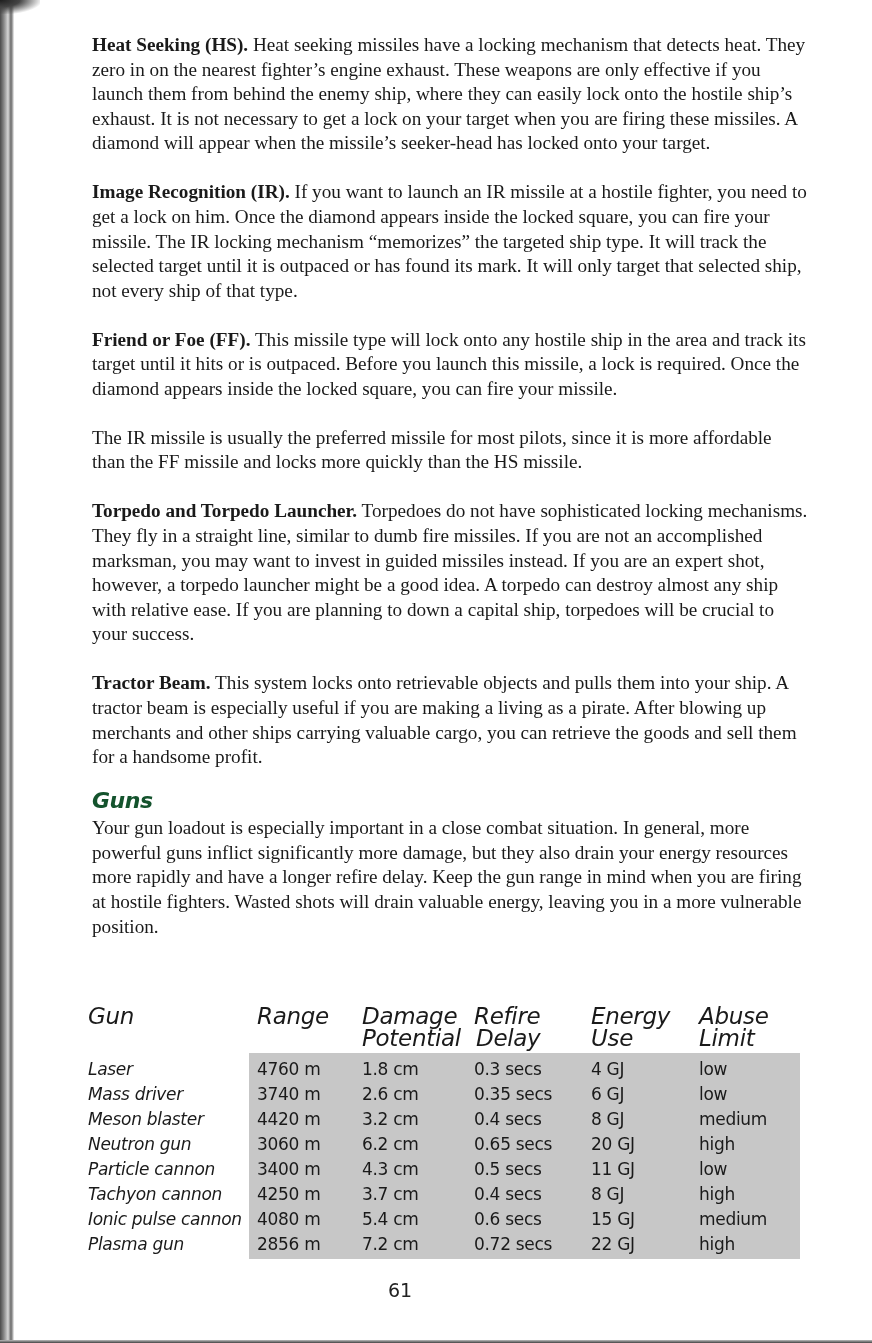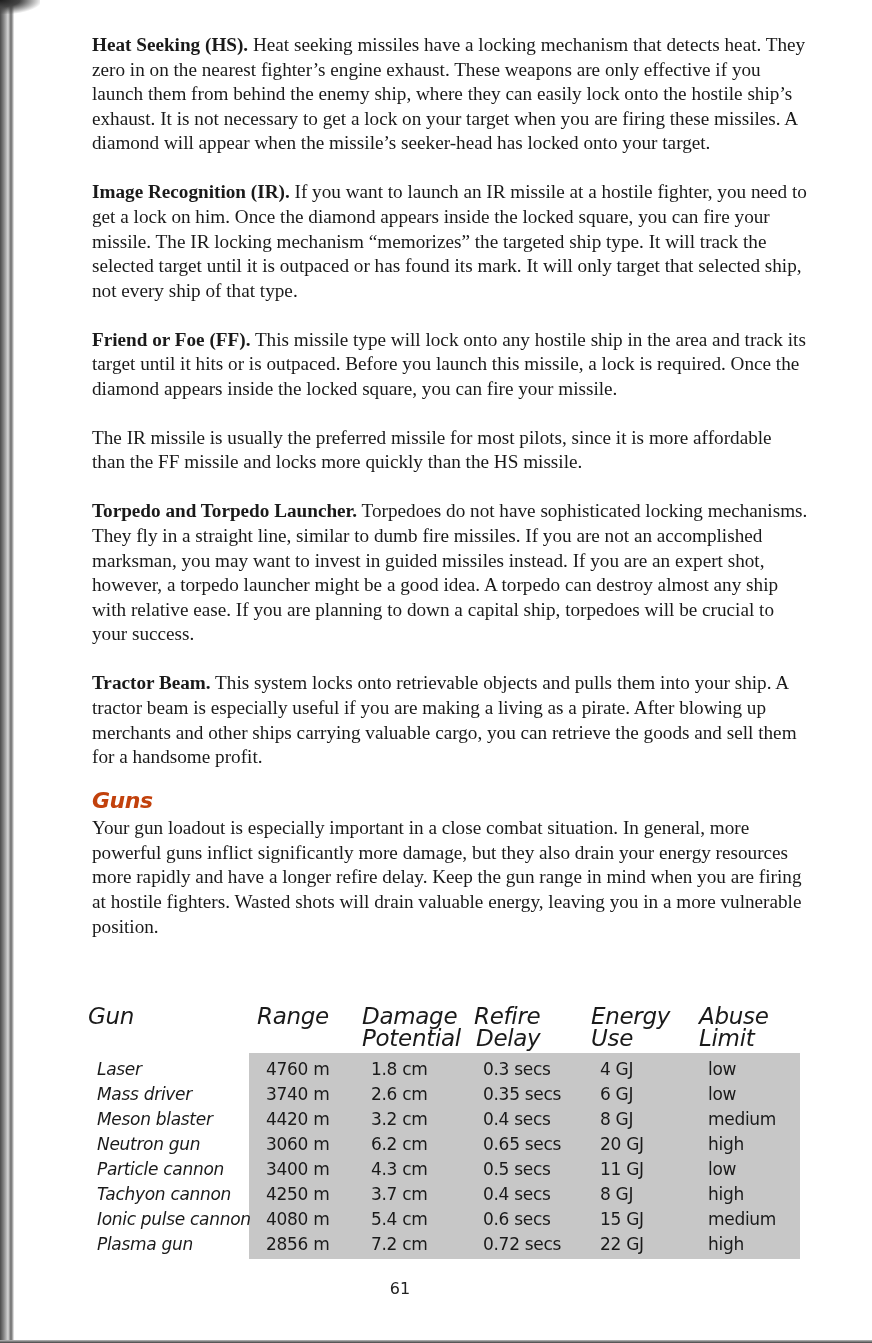--- a/index.html
+++ b/index.html
@@ -22,41 +22,41 @@
   .page {
     position: absolute; left: 92px; top: 33px; width: 716px;
     font-family: "Liberation Serif", "DejaVu Serif", serif;
     font-size: 19.2px; line-height: 24.6px; color: #1a1a1a;
   }
   .para { margin: 0 0 24.4px 0; }
   .para b { font-weight: bold; }
   .section-title {
     font-family: "DejaVu Sans", "Liberation Sans", sans-serif;
     font-style: italic; font-weight: bold; font-size: 22px; letter-spacing: -0.5px;
-    margin: -8px 0 0 0; line-height: 30px; color: #c2410c;
+    margin: -8px 0 0 0; line-height: 30px; color: #14532d;
   }
   .table {
     position: absolute; left: 88px; top: 1003px; width: 716px;
     font-family: "DejaVu Sans", "Liberation Sans", sans-serif;
     font-size: 17px; color: #1a1a1a;
   }
   .thead { position: relative; height: 50px; }
   .th { position: absolute; top: 2px; font-style: italic; line-height: 22px; font-size: 23px; letter-spacing: -0.3px; }
   .shade {
     position: absolute; left: 161px; top: 50px; width: 551px; height: 206px;
     background: #c7c7c7;
   }
-  .row { position: relative; height: 25px; line-height: 25px; margin-left: 9px; }
+  .row { position: relative; height: 25px; line-height: 25px; }
   .cell { position: absolute; top: 0; white-space: nowrap; letter-spacing: -0.3px; }
   .cell.gun { font-style: italic; }
   .rows { position: relative; top: 4px; }
   .c0 { left: 0px; } .c1 { left: 169px; } .c2 { left: 274px; } .c3 { left: 386px; text-align: right; } .c4 { left: 503px; } .c5 { left: 611px; }
   .page-number {
     position: absolute; left: 0; width: 800px; top: 1279px; text-align: center;
-    font-family: "DejaVu Sans", "Liberation Sans", sans-serif; font-size: 16px; color: #222;
+    font-family: "DejaVu Sans", "Liberation Sans", sans-serif; font-size: 19px; color: #222;
   }
 </style>
 </head>
 <body>
 
 <div class="binding"></div>
 <div class="binding-top"></div>
 <div class="bottom-edge"></div>
 
 <div class="page">

